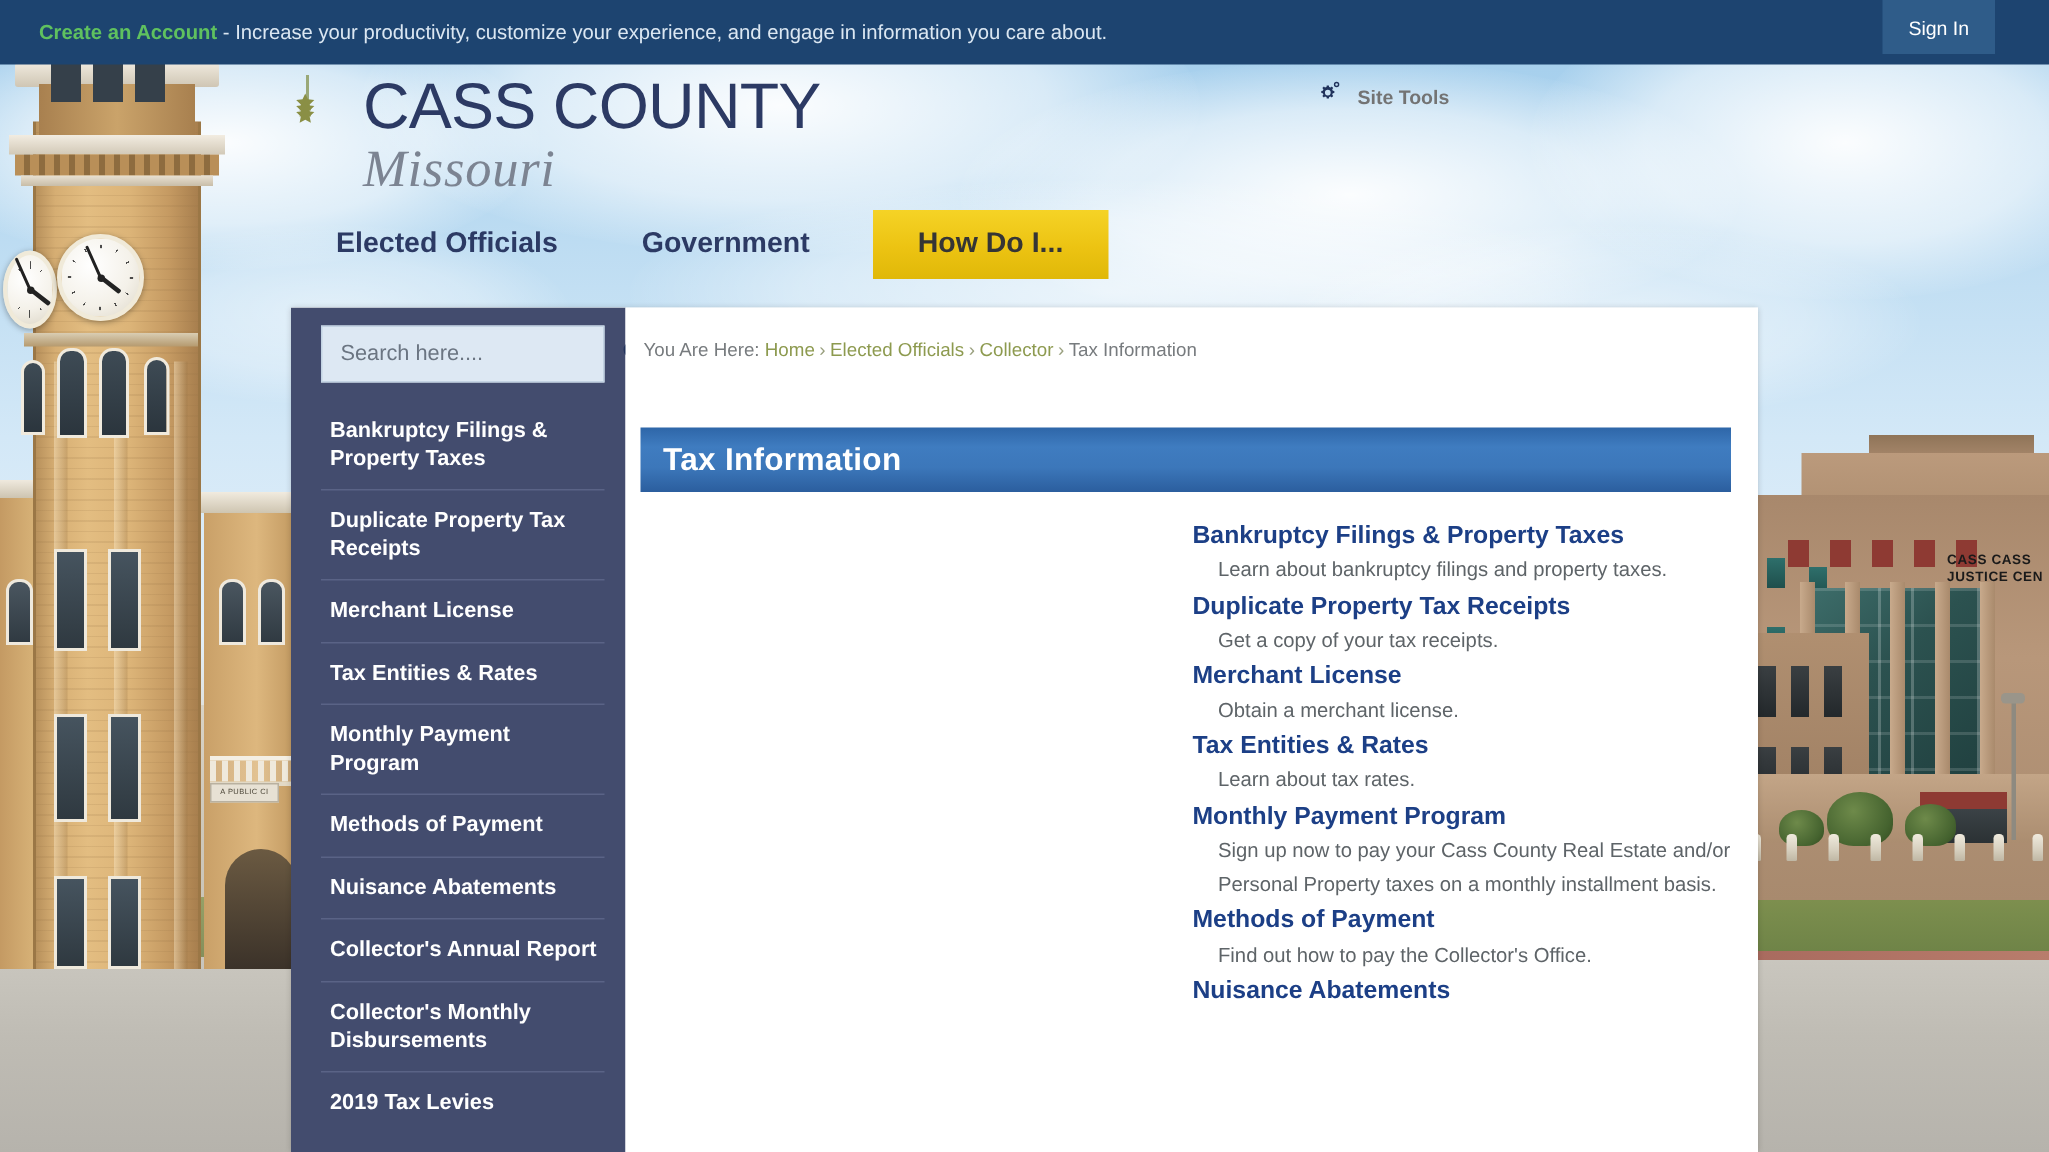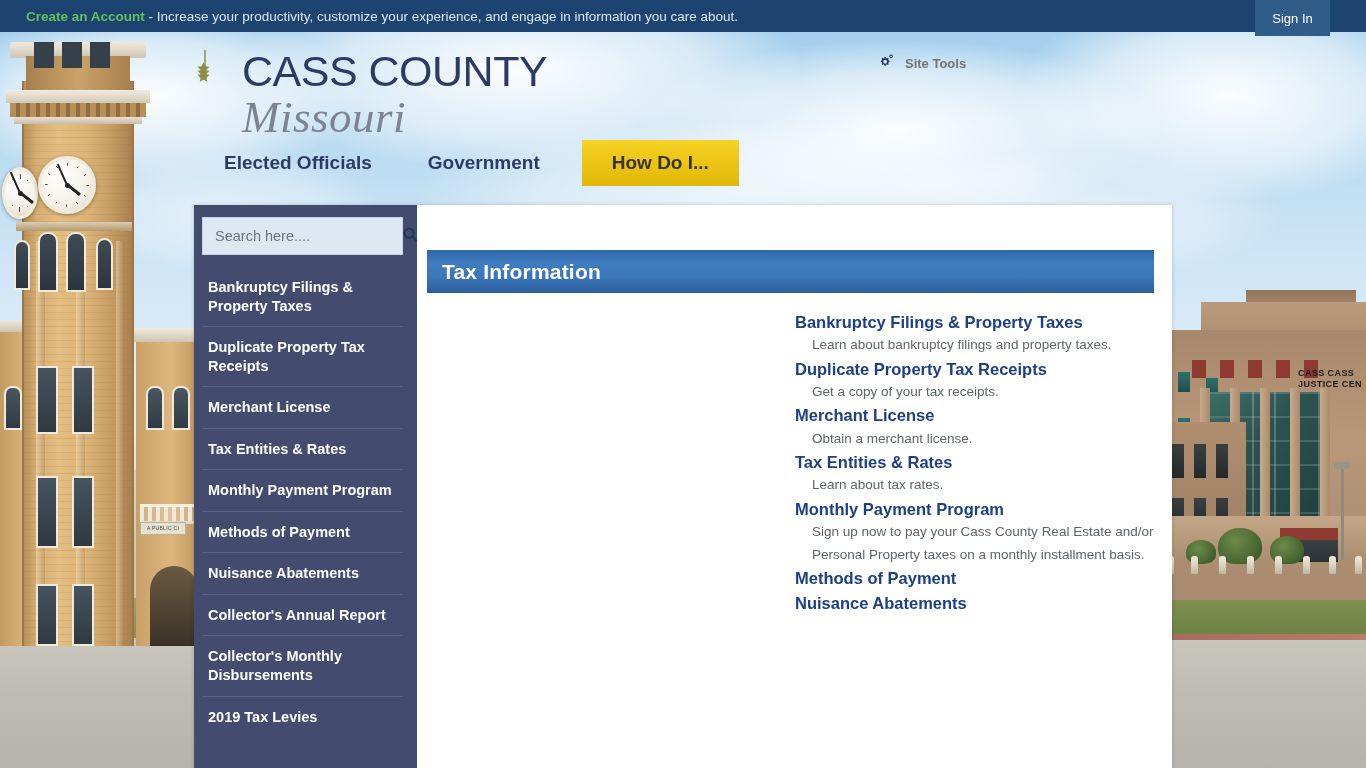--- a/index.html
+++ b/index.html
@@ -297,21 +297,21 @@
     position: absolute; right: 22px; top: 138px; width: 3px; height: 92px;
     background: #8e8a80;
   }
   .lamp-head {
     position: absolute; right: 16px; top: 132px; width: 16px; height: 7px;
     background: #9a958a; border-radius: 3px;
   }
 
   
   .topbar {
-    position: absolute; left: 0; top: 0; width: 1366px; height: 32px;
+    position: absolute; left: 0; top: 0; width: 1366px; height: 43px;
     background: #1d4470;
     display: flex; align-items: center;
     z-index: 40;
   }
   .topbar-msg {
     margin-left: 26px;
     font-size: 13.5px; color: #dbe7f2; white-space: nowrap;
   }
   .topbar-msg .cta {
     color: #5fc15f; font-weight: bold;
@@ -343,21 +343,21 @@
   }
   .star svg { display: block; }
   .logo-text { line-height: 1; margin-left: 26px; }
   .logo-main {
     font-family: "Liberation Sans", sans-serif;
     font-size: 43px; font-weight: 300; color: #2c3a64;
     letter-spacing: -0.5px; white-space: nowrap;
   }
   .logo-sub {
     font-family: "Liberation Serif", serif;
-    font-style: italic; font-size: 45px; color: #7c8492;
+    font-style: italic; font-size: 35px; color: #7c8492;
     margin-top: 2px; letter-spacing: .5px;
   }
 
   .site-tools {
     position: absolute; left: 878px; top: 52px;
     display: flex; align-items: center; gap: 8px;
     z-index: 20; cursor: pointer;
   }
   .site-tools-label {
     font-size: 13px; font-weight: bold; color: #737373;
@@ -388,21 +388,21 @@
     background: #ffffff;
     box-shadow: 0 0 4px rgba(0,0,0,.18);
     z-index: 15;
     overflow: hidden;
   }
 
   .sidebar {
     position: absolute; left: 0; top: 0;
     width: 223px; height: 563px;
     background: #434c6e;
-    padding: 12px 14px 0 8px;
+    padding: 12px 14px 0 20px;
   }
   .search-box {
     display: flex; align-items: center;
     height: 38px;
     background: #dde8f3;
     border: 1px solid #c3d3e3;
     padding: 0 10px 0 12px;
     margin-bottom: 12px;
   }
   .search-input {
@@ -666,20 +666,24 @@
         <li class="side-item">Methods of Payment</li>
         <li class="side-item">Nuisance Abatements</li>
         <li class="side-item">Collector's Annual Report</li>
         <li class="side-item">Collector's Monthly Disbursements</li>
         <li class="side-item">2019 Tax Levies</li>
       </ul>
     </div>
 
     <div class="main-col">
 
+      <div class="breadcrumb">
+        <span>You Are Here:</span>
+        <a>Home</a><span class="sep">›</span><a>Elected Officials</a><span class="sep">›</span><a>Collector</a><span class="sep">›</span><span class="current">Tax Information</span>
+      </div>
 
       <div class="page-title-bar">
         <span class="page-title">Tax Information</span>
       </div>
 
       <div class="link-list">
         <div class="ll-item">
           <a class="ll-head">Bankruptcy Filings &amp; Property Taxes</a>
           <div class="ll-desc">Learn about bankruptcy filings and property taxes.</div>
         </div>
@@ -694,20 +698,21 @@
         <div class="ll-item">
           <a class="ll-head">Tax Entities &amp; Rates</a>
           <div class="ll-desc">Learn about tax rates.</div>
         </div>
         <div class="ll-item">
           <a class="ll-head">Monthly Payment Program</a>
           <div class="ll-desc">Sign up now to pay your Cass County Real Estate and/or Personal Property taxes on a monthly installment basis.</div>
         </div>
         <div class="ll-item">
           <a class="ll-head">Methods of Payment</a>
+          <div class="ll-desc">Find out how to pay the Collector's Office.</div>
         </div>
         <div class="ll-item">
           <a class="ll-head">Nuisance Abatements</a>
         </div>
       </div>
 
     </div>
   </div>
 
 </div>

